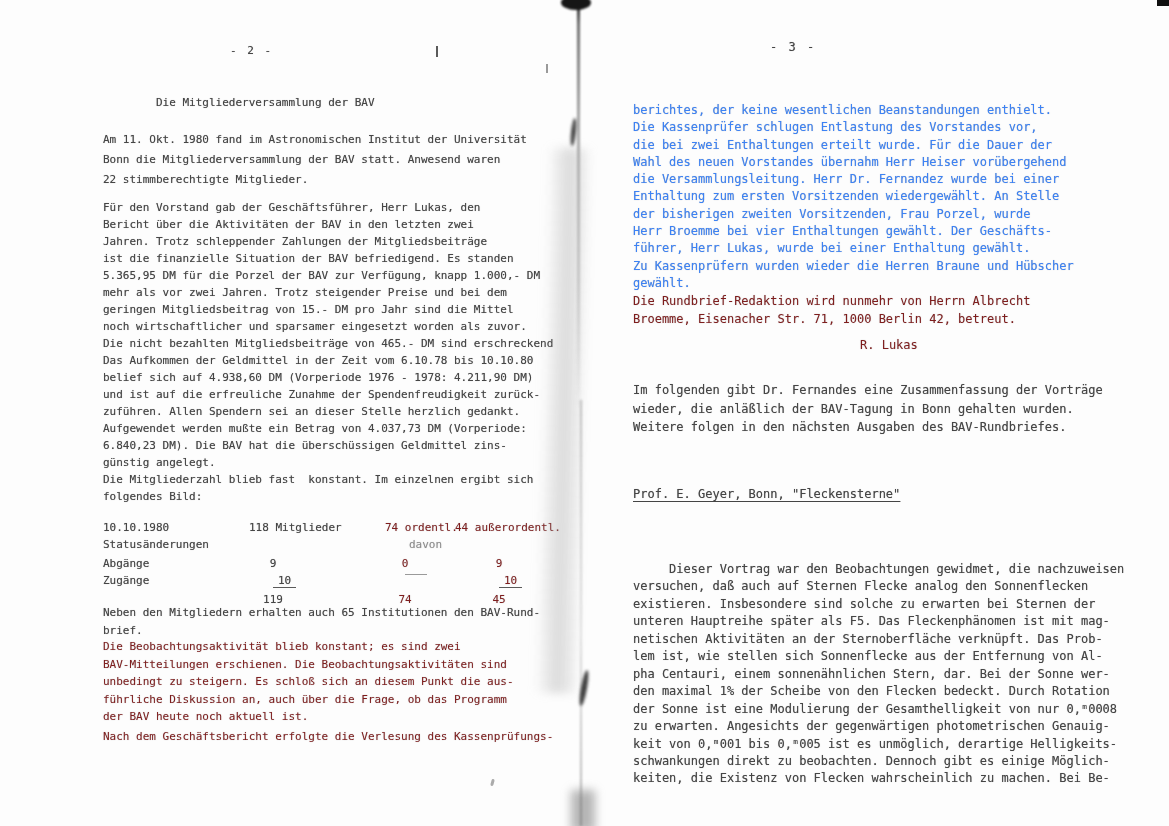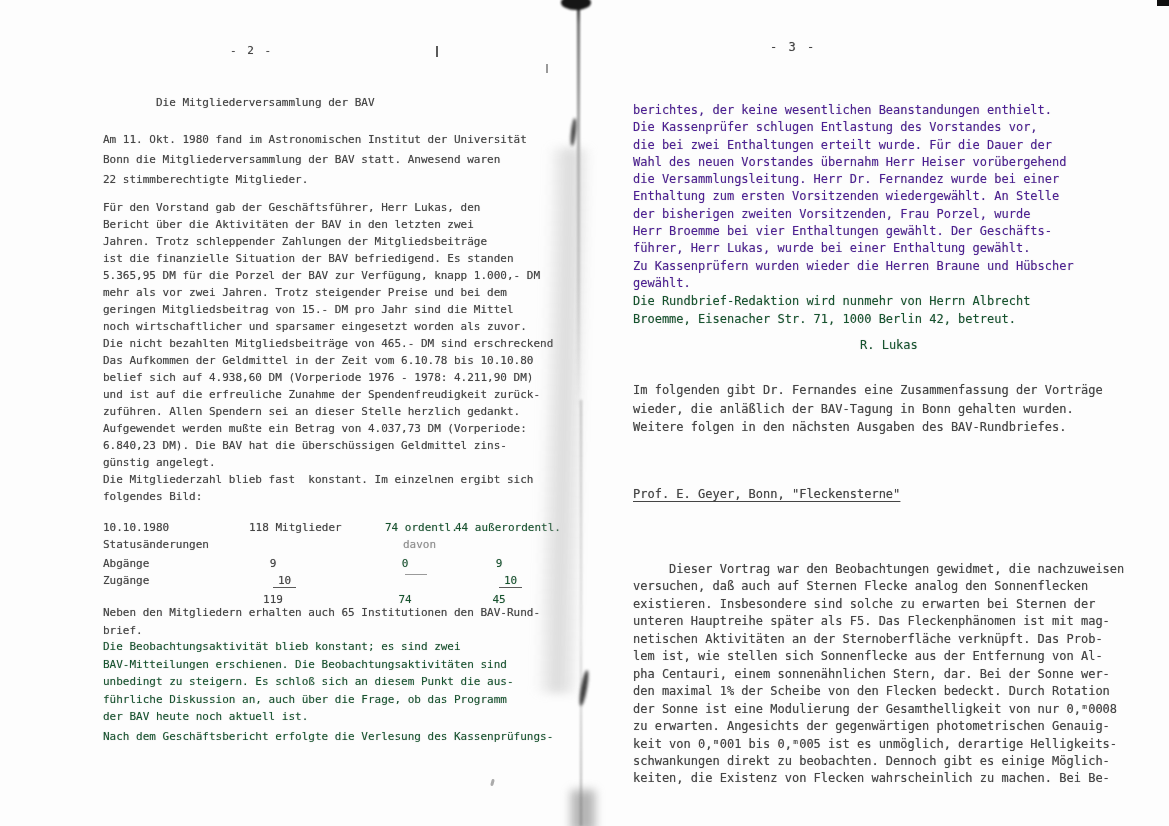--- a/index.html
+++ b/index.html
@@ -8,23 +8,23 @@
     background:#fdfdfd;
     font-family:"DejaVu Sans Mono","Liberation Mono",monospace;
     color:#454545;
     overflow:hidden;
   }
   #scan{position:relative;width:1169px;height:826px;background:#fdfdfd;}
   .blk{position:absolute;}
   .tline{white-space:pre;display:block;}
   
   .ink{text-shadow:0 0 .7px rgba(70,70,70,.55);}
-  .mid{color:#4c1d95;text-shadow:0 0 .8px rgba(95,95,95,.5);}
-  .f1{color:#14532d;text-shadow:0 0 1px rgba(120,120,120,.55);}
-  .f2{color:#8d8d8d;text-shadow:0 0 1px rgba(150,150,150,.5);}
+  .mid{color:#3b82f6;text-shadow:0 0 .8px rgba(95,95,95,.5);}
+  .f1{color:#7f1d1d;text-shadow:0 0 1px rgba(120,120,120,.55);}
+  .f2{color:#8d8d8d;text-shadow:0 0 1px rgba(150,150,150,.5);margin-left:6px;}
   .lp{font-size:11px;}
   .rp{font-size:12px;}
   .heading-underline{text-decoration:underline;text-underline-offset:3px;}
   
   .trow{position:absolute;left:103px;width:470px;height:17px;font-size:11px;}
   .trow span{position:absolute;white-space:pre;}
   .tc1{left:0;}
   .tc2h{left:146px;}
   .tc2{left:135px;width:70px;text-align:center;}
   .tc3h{left:282px;}

